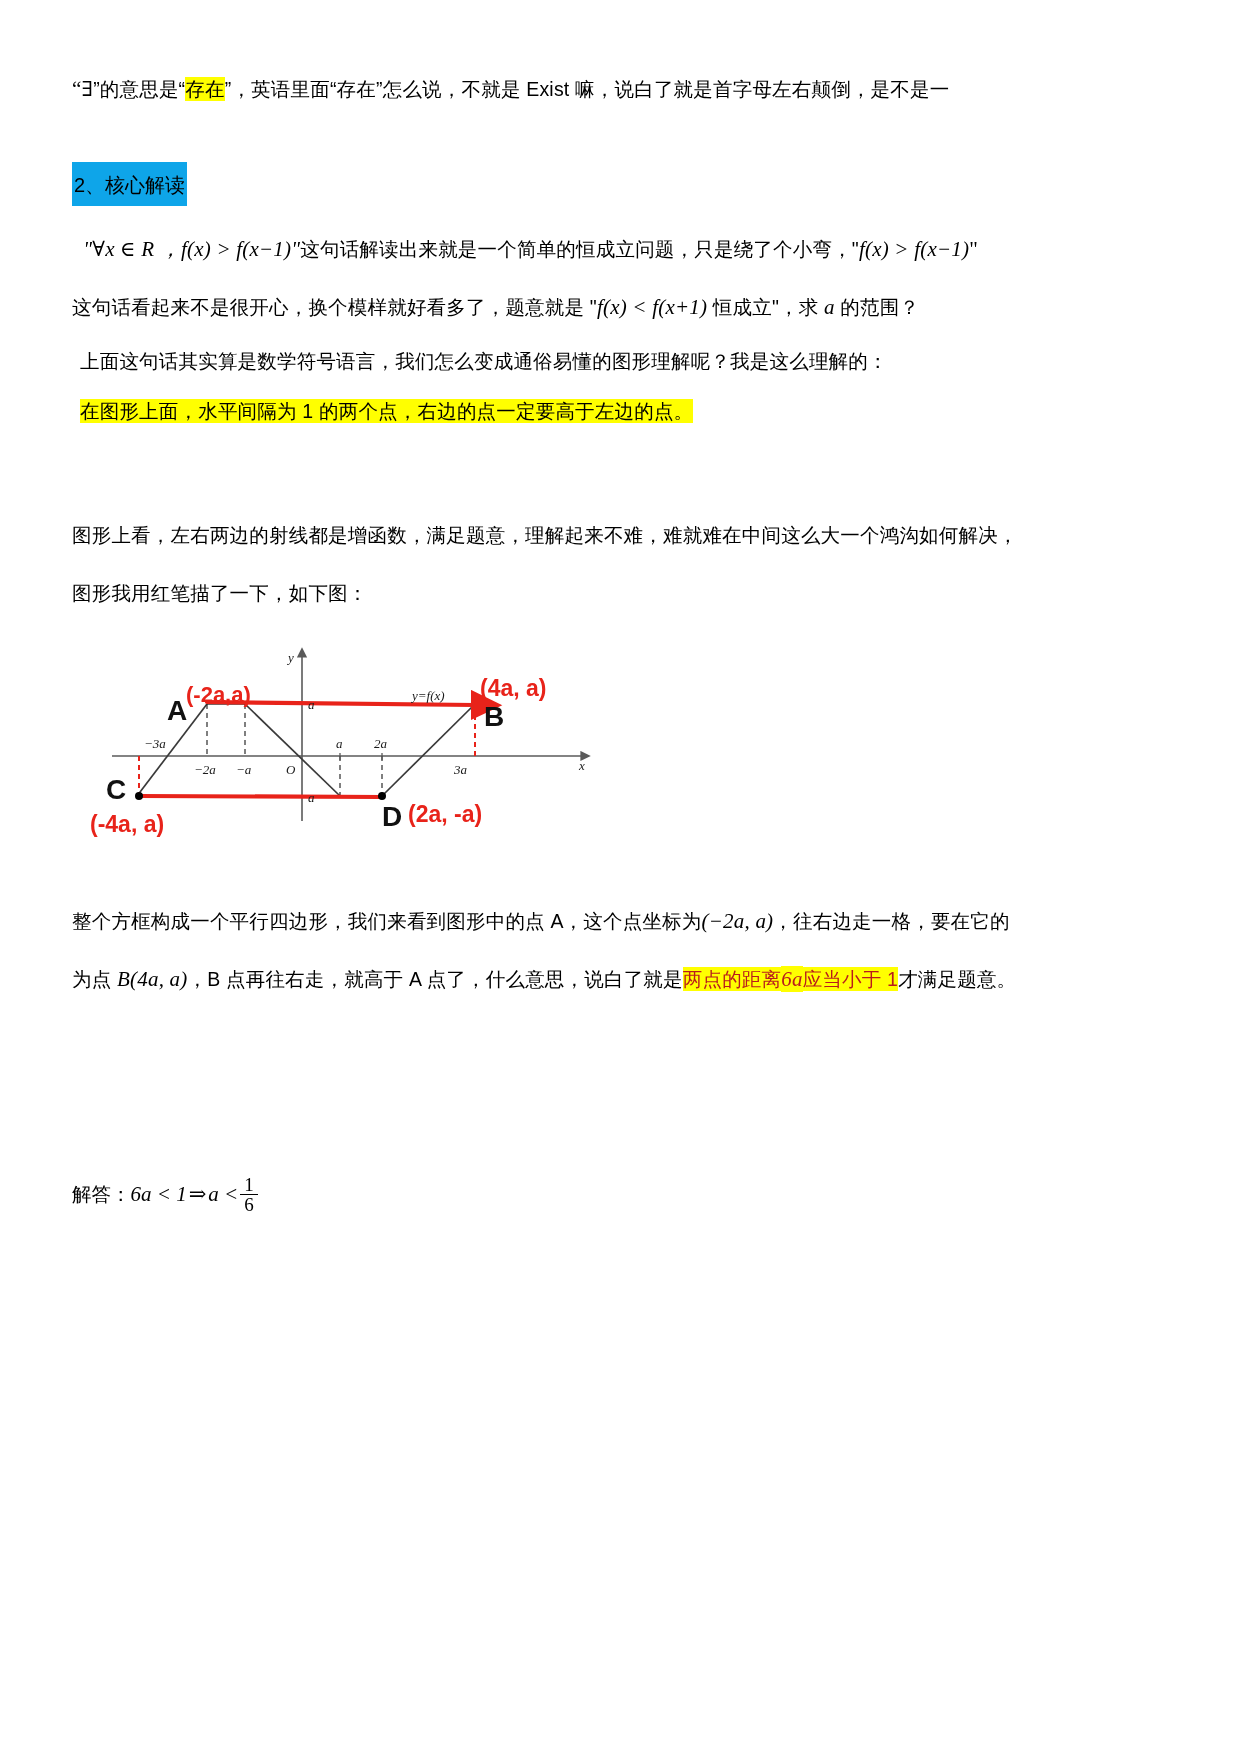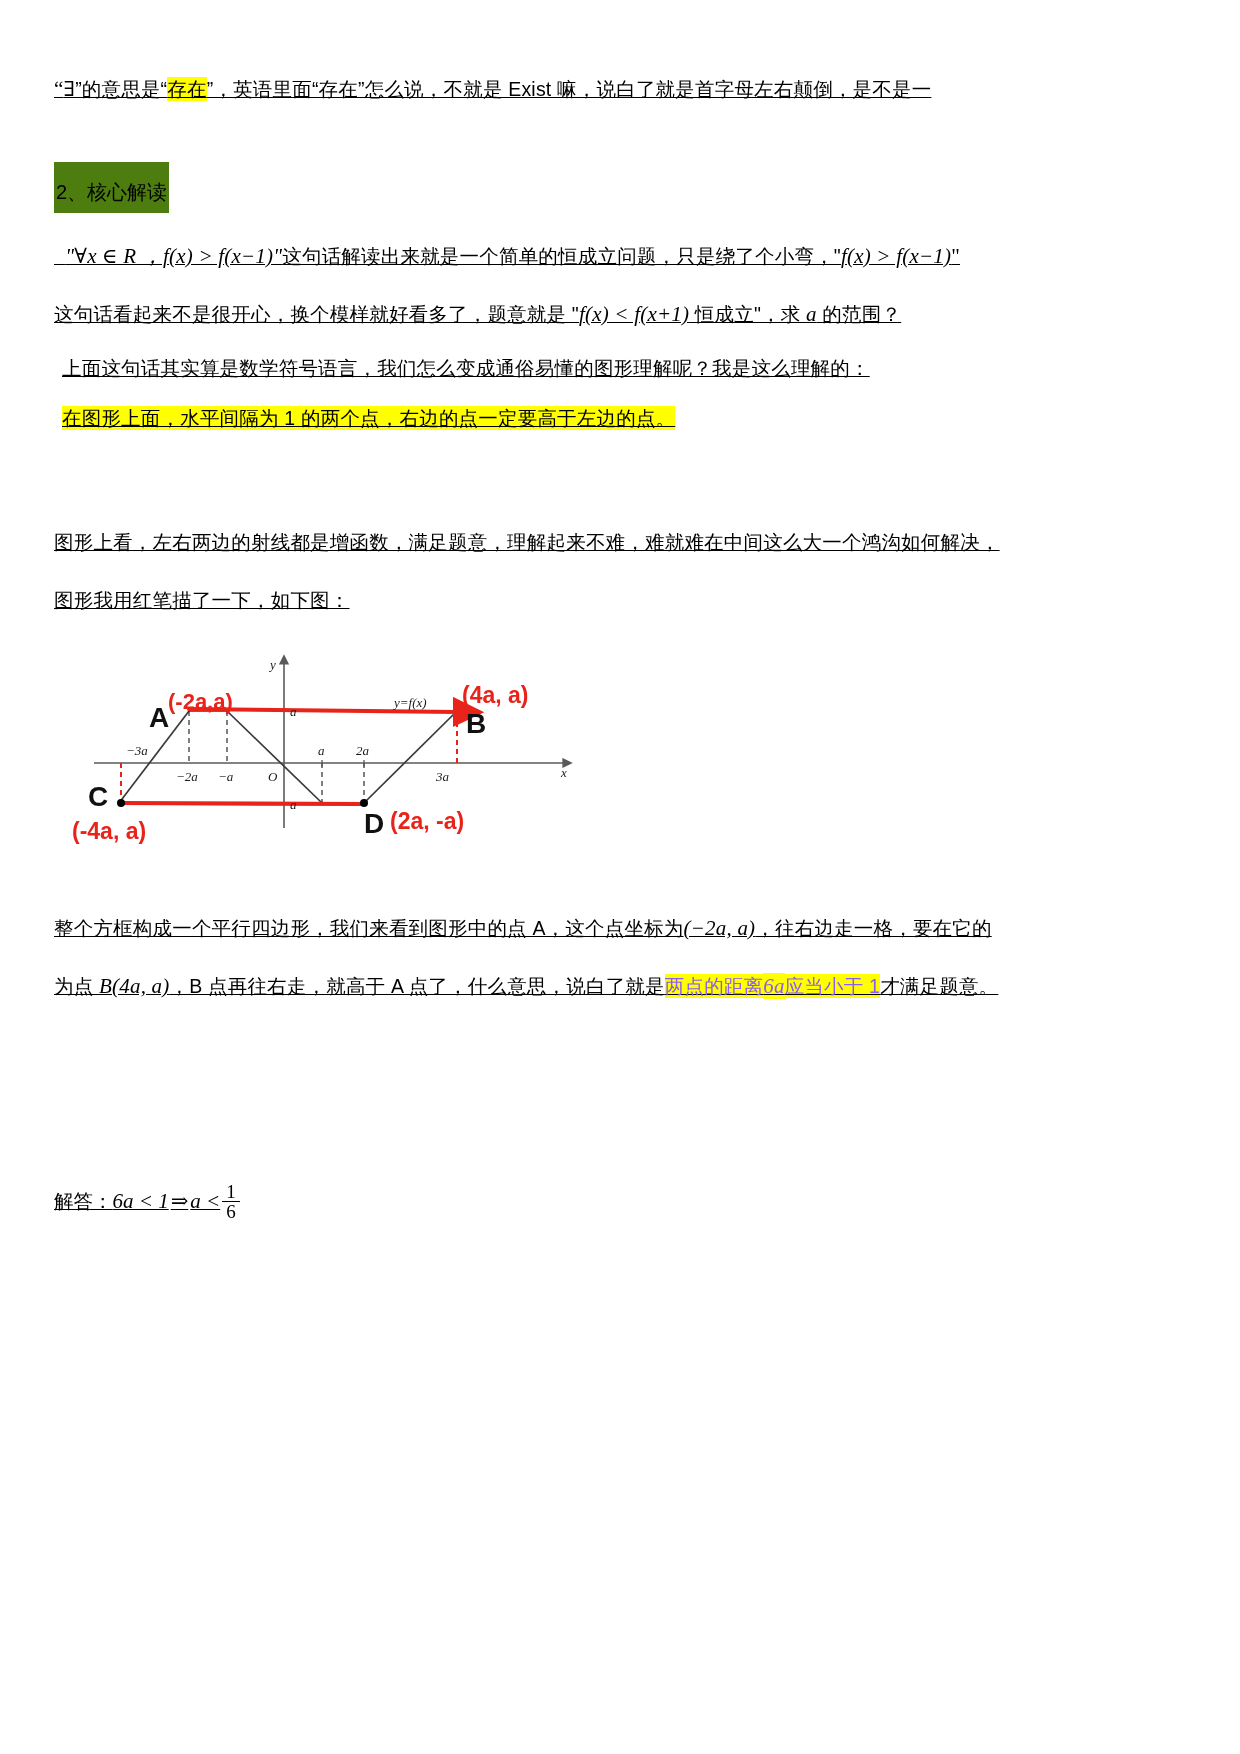--- a/index.html
+++ b/index.html
@@ -17,52 +17,51 @@
   }
   .page {
     position: relative;
     width: 1240px;
     height: 1754px;
     padding: 0;
     box-sizing: border-box;
   }
   .body-col {
     position: absolute;
-    left: 54px;
+    left: 72px;
     top: 60px;
     width: 1100px;
-    text-decoration: underline;
   }
 
   
   .para {
     font-size: 19.5px;
     line-height: 58px;
     letter-spacing: 0.2px;
     color: #000;
     white-space: normal;
   }
   .tight { line-height: 50px; margin-left: 8px; }
 
   .hl {
     background: #ffff00;
     padding: 1px 0;
   }
   .hl-red {
     background: #ffff00;
-    color: #8b5cf6;
+    color: #b91c1c;
     padding: 1px 0;
   }
 
   .heading {
     font-size: 20px;
     line-height: 30px;
     display: inline-block;
-    background: #4d7c0f;
-    padding: 15px 2px 6px 2px;
+    background: #0ea5e9;
+    padding: 8px 2px 6px 2px;
     font-weight: 400;
   }
 
   
   .m {
     font-family: "Liberation Serif", "DejaVu Serif", serif;
     font-style: italic;
     font-size: 21px;
   }
   .mn {

